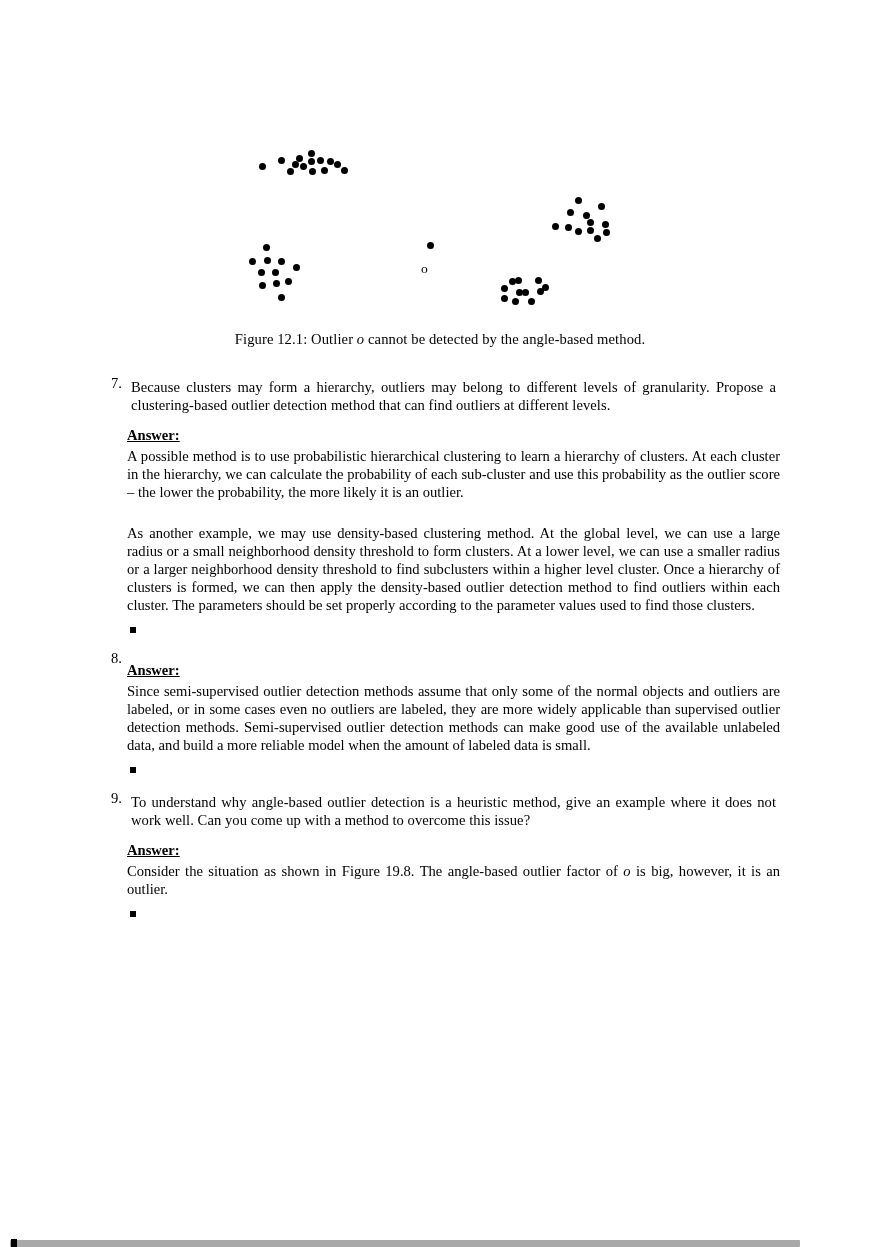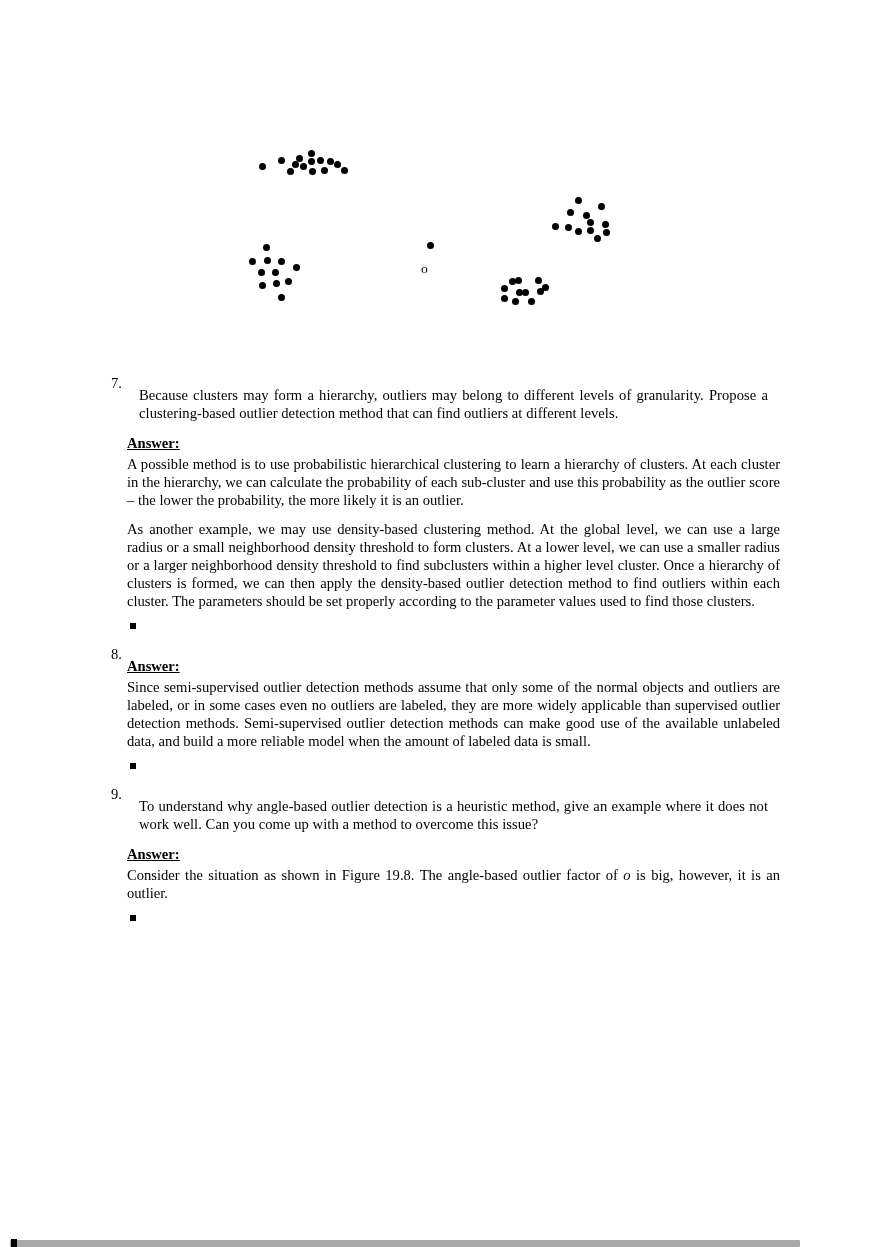--- a/index.html
+++ b/index.html
@@ -83,42 +83,42 @@
     font-size: 14.6px;
     line-height: 1.235;
     padding-right: 0px;
   }
   .qbody {
     flex: 1 1 auto;
     padding-left: 5px;
   }
 
   p.just {
-    margin: 12px;
+    margin: 4px;
     font-size: 14.6px;
     line-height: 1.235;
     text-align: justify;
     text-justify: inter-word;
     letter-spacing: 0.05px;
   }
 
   .answer-head {
     margin: 12px 0 3px 0;
     font-weight: bold;
     font-size: 14.6px;
     line-height: 1.235;
     text-decoration: underline;
   }
   p.ansp {
     margin: 0 0 0 0;
     font-size: 14.6px;
     line-height: 1.235;
     text-align: justify;
   }
-  p.ansp + p.ansp { margin-top: 11px; }
+  p.ansp + p.ansp { margin-top: 23px; }
 
   .qed {
     display: block;
     width: 6px;
     height: 6px;
     background: #000000;
     margin: 13px 0 0 3px;
   }
 
   .gap-q { height: 16px; }
@@ -211,20 +211,23 @@
         <div class="dot" style="left: 521.5px; top: 288.5px; width: 7px; height: 7px; background: rgb(0, 0, 0);"></div>
         <div class="dot" style="left: 536.5px; top: 287.5px; width: 7px; height: 7px; background: rgb(0, 0, 0);"></div>
         <div class="dot" style="left: 500.5px; top: 294.5px; width: 7px; height: 7px; background: rgb(0, 0, 0);"></div>
         <div class="dot" style="left: 511.5px; top: 297.5px; width: 7px; height: 7px; background: rgb(0, 0, 0);"></div>
         <div class="dot" style="left: 527.5px; top: 297.5px; width: 7px; height: 7px; background: rgb(0, 0, 0);"></div>
         <div class="dot" style="left: 541.5px; top: 283.5px; width: 7px; height: 7px; background: rgb(0, 0, 0);"></div>
         <div class="dot" style="left: 508.5px; top: 277.5px; width: 7px; height: 7px; background: rgb(0, 0, 0);"></div>
         <div class="dot" style="left: 426.5px; top: 241.5px; width: 7px; height: 7px; background: rgb(0, 0, 0);"></div>
         <div class="outlier-label" style="left: 421px; top: 262px;">o</div>
       </div>
+    <div class="figure-caption">
+      <span>Figure 12.1: Outlier </span><span class="it">o</span><span> cannot be detected by the angle-based method.</span>
+    </div>
   </div>
 
   <div class="content">
 
     <div class="qitem">
       <div class="qnum">7.</div>
       <div class="qbody">
         <p class="just">Because clusters may form a hierarchy, outliers may belong to different levels of granularity. Propose a clustering-based outlier detection method that can find outliers at different levels.</p>
         <div class="answer-head">Answer:</div>
         <p class="ansp">A possible method is to use probabilistic hierarchical clustering to learn a hierarchy of clusters. At each cluster in the hierarchy, we can calculate the probability of each sub-cluster and use this probability as the outlier score – the lower the probability, the more likely it is an outlier.</p>

